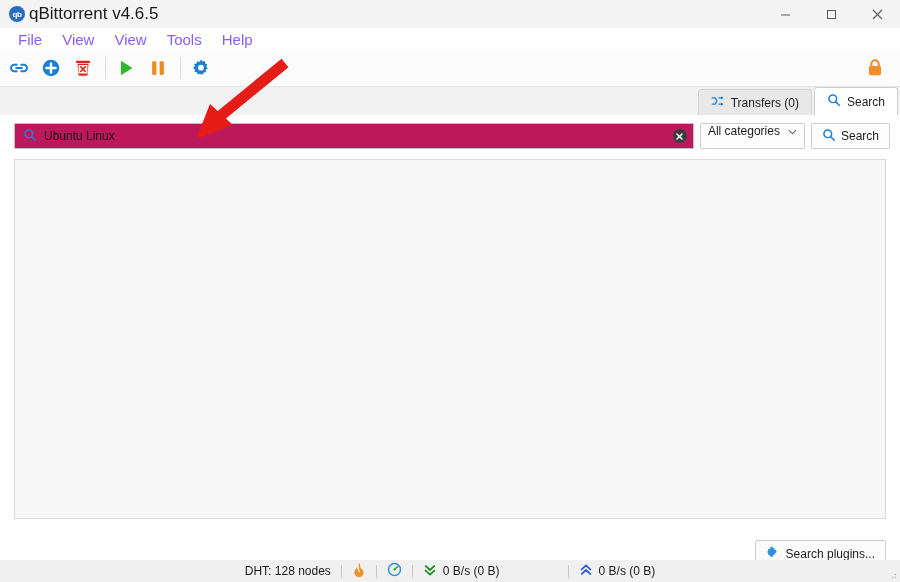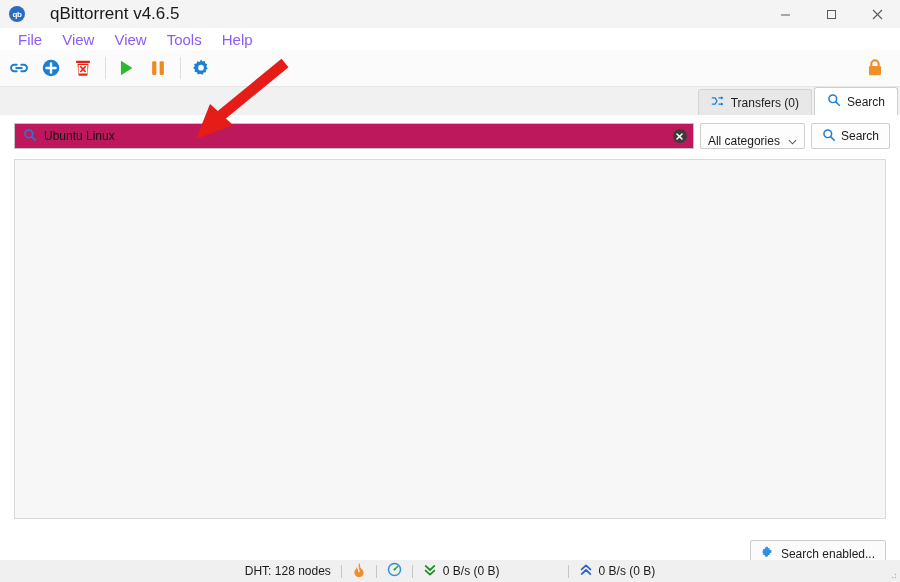--- a/index.html
+++ b/index.html
@@ -25,21 +25,21 @@
     display: flex;
     align-items: center;
     position: relative;
   }
   .app-logo {
     width: 16px;
     height: 16px;
     border-radius: 50%;
     background: #2a6dc0;
     margin-left: 9px;
-    margin-right: 25px;
+    margin-right: 4px;
     display: flex;
     align-items: center;
     justify-content: center;
     color: #ffffff;
     font-size: 8px;
     font-weight: bold;
     letter-spacing: -0.5px;
     flex: none;
   }
   .app-title {
@@ -182,21 +182,21 @@
     justify-content: center;
     flex: none;
     margin-right: 2px;
   }
   .combo {
     height: 24px;
     min-width: 86px;
     border: 1px solid #cdcdcd;
     background: #fdfdfd;
     display: flex;
-    align-items: flex-end;
+    align-items: flex-start;
     justify-content: space-between;
     gap: 8px;
     padding: 0 7px;
     font-size: 12px;
     color: #1b1b1b;
     border-radius: 2px;
   }
   .combo .chev { color: #666; flex: none; }
   .btn {
     height: 24px;
@@ -440,21 +440,21 @@
 
   <div class="results"></div>
 
   <div class="bottombar">
     <div class="plugin-btn">
       <span>
         <svg width="14" height="14" viewBox="0 0 16 16">
           <path d="M6.2 1.6c1 0 1.8.6 1.8 1.4 0 .3-.1.5-.2.7h2.1v2.2c.2-.1.4-.2.7-.2.9 0 1.5.8 1.5 1.8s-.6 1.8-1.5 1.8c-.3 0-.5-.1-.7-.2v2.2H7.8c.1.2.2.4.2.7 0 .9-.8 1.5-1.8 1.5s-1.8-.6-1.8-1.5c0-.3.1-.5.2-.7H2.5V9.1c-.2.1-.4.2-.7.2V6.7c.3 0 .5.1.7.2V4.7h2.1c-.1-.2-.2-.4-.2-.7 0-.8.8-1.4 1.8-1.4z" fill="#2f8fe0"></path>
         </svg>
       </span>
-      <span>Search enabled...</span>
+      <span>Search plugins...</span>
     </div>
   </div>
 </div>
 
 <div class="statusbar">
   <div class="sb-group">
     <span>DHT: 128 nodes</span>
   </div>
   <div class="sb-sep"></div>
   <div class="sb-group">

